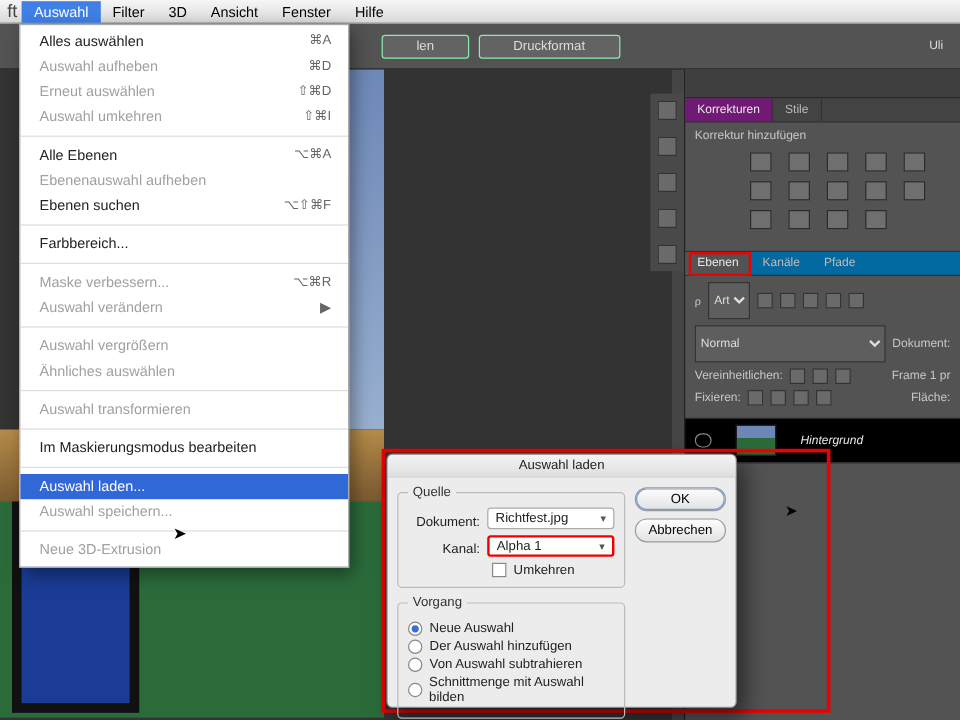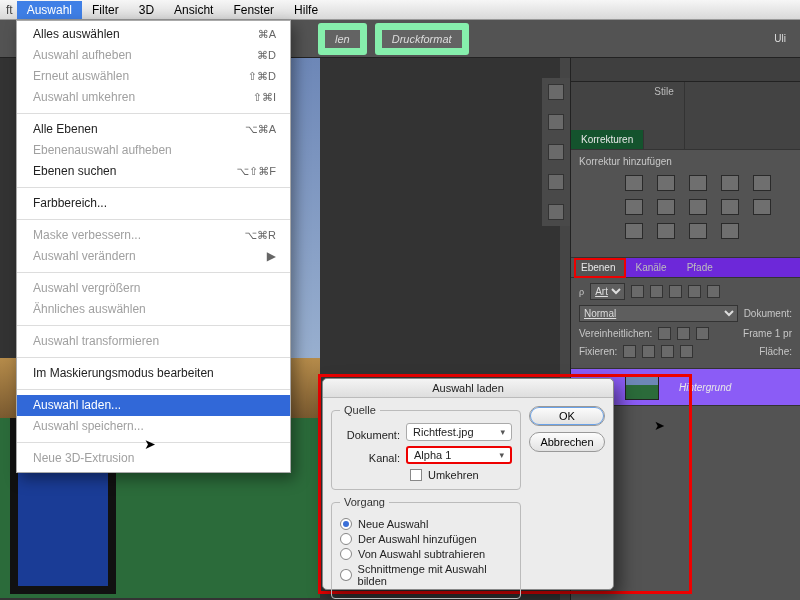--- a/index.html
+++ b/index.html
@@ -2,25 +2,25 @@
 <html><head>
 <meta charset="utf-8">
 <style>
   * { box-sizing: border-box; margin: 0; padding: 0; font-family: "Lucida Grande", Arial, sans-serif; }
   body { width: 800px; height: 600px; background: #454545; overflow: hidden; position: relative; }
 
   
   .menubar { height: 20px; background: linear-gradient(#f6f6f6,#d9d9d9); display: flex; align-items: center; border-bottom: 1px solid #999; font-size: 12px; color: #000; }
   .menubar .item { padding: 2px 10px; }
   .menubar .item.sel { background: #3f7fe6; color: #fff; }
-  #ft { font-size: 12px; padding: 2px 4px 2px 6px; color:#444; }
+  #ft { font-size: 15px; padding: 2px 4px 2px 6px; color:#444; }
 
   
   .toolbar { height: 38px; background: #535353; display: flex; align-items: center; color: #ddd; font-size: 11px; padding: 0 10px; gap: 8px; border-bottom:1px solid #222;}
-  .toolbar .btn { background: #636363; border: 7px solid #86efac; border-radius: 3px; padding: 3px 10px; font-style: italic; }
+  .toolbar .btn { background: #636363; border: 1px solid #86efac; border-radius: 3px; padding: 3px 28px; }
   .toolbar .spacer { flex:1; }
   .toolbar .uli { font-size:10px; margin-right:4px; }
 
   
   .doc-area { position:absolute; left:0; top:58px; width:560px; height:542px; background:#333; }
   .sky { position:absolute; left:70px; top:0; width:250px; height:300px; background: linear-gradient(#6d87b7,#98afcf); }
   .ground { position:absolute; left:0; top:300px; width:320px; height:240px; background:#2b6b3a; }
   .ground:before { content:""; position:absolute; top:0; left:0; width:100%; height:60px; background: linear-gradient(#b58b4a,#7a5a30); }
   .ground:after { content:""; position:absolute; top:60px; left:10px; width:90px; height:160px; background:#1a3c96; border:8px solid #111; }
 
@@ -34,38 +34,38 @@
   .dropdown .arr { color:#666; }
   .cursor { position:absolute; left:144px; top:436px; font-size:14px; color:#000; pointer-events:none; }
 
   
   .rcol { position:absolute; right:0; top:58px; width:230px; height:542px; background:#535353; border-left:1px solid #222; color:#c7c7c7; font-size:10px; }
   .iconcol { position:absolute; right:230px; top:78px; width:28px; background:#494949; padding:6px 0; display:flex; flex-direction:column; align-items:center; gap:14px; }
   .iconcol .ic { width:16px; height:16px; background:#6a6a6a; border:1px solid #333; }
 
   .panel-tabs { display:flex; border-bottom:1px solid #333; background:#434343; }
   .panel-tabs .t { padding:4px 10px; border-right:1px solid #333; color:#bdbdbd; }
-  .panel-tabs .t.act { background:#14532d; color:#e9e9e9;margin-top:48px; }
+  .panel-tabs .t.act { background:#701a75; color:#e9e9e9; }
 
   .adjust-body { padding:6px 8px 10px; border-bottom:1px solid #333; }
   .adjust-body .lbl { margin-bottom:8px; color:#c8c8c8; }
   .adjust-body .row { display:flex; gap:14px; margin-bottom:8px; padding-left:46px; }
   .adjust-body .ic { width:18px; height:16px; background:#6f6f6f; border:1px solid #2a2a2a; }
 
-  .layers-head { display:flex; border-bottom:1px solid #333; background:#6d28d9; position:relative; }
+  .layers-head { display:flex; border-bottom:1px solid #333; background:#0369a1; position:relative; }
   .layers-head .t { padding:4px 10px; color:#bdbdbd; }
   .layers-head .t.act { background:#535353; color:#e9e9e9; }
   .red-box-tab { position:absolute; border:2px solid #e00; left:3px; top:0; width:52px; height:20px; pointer-events:none; }
 
   .layer-opts { padding:5px 8px; border-bottom:1px solid #333; }
   .layer-opts .row { display:flex; gap:6px; align-items:center; margin-bottom:5px; }
-  .layer-opts select { background:#5e5e5e; color:#ddd; border:1px solid #333; font-size:10px; height:17px;text-decoration:underline; }
+  .layer-opts select { background:#5e5e5e; color:#ddd; border:1px solid #333; font-size:10px; height:31px; }
   .layer-opts .miniic { width:13px; height:13px; background:#6a6a6a; border:1px solid #333; }
 
-  .layer-item { display:flex; align-items:center; gap:20px; padding:5px 20px; background:#8b5cf6; border-bottom:1px solid #333; }
+  .layer-item { display:flex; align-items:center; gap:20px; padding:5px 8px; background:#000000; border-bottom:1px solid #333; }
   .layer-item .eye { width:14px; height:12px; border:1px solid #888; border-radius:6px; }
   .layer-item .thumb { width:34px; height:26px; background:linear-gradient(#6d87b7 40%,#2b6b3a 40%); border:1px solid #222; }
   .layer-item .name { font-style:italic; color:#e8e8e8; }
 
   
   .dlg-outline { position:absolute; left:318px; top:374px; width:374px; height:220px; border:3px solid #e00; }
   .dialog { position:absolute; left:322px; top:378px; width:292px; height:212px; background:#ececec; border:1px solid #888; border-radius:5px; box-shadow: 6px 8px 18px rgba(0,0,0,.5); font-size:11px; color:#222; }
   .dialog .title { text-align:center; padding:3px; background:linear-gradient(#f4f4f4,#dedede); border-bottom:1px solid #bbb; border-radius:5px 5px 0 0; font-size:11px; }
   .dialog .body { display:flex; padding:6px 8px 8px; gap:8px; }
   .dialog .left { flex:1; }

